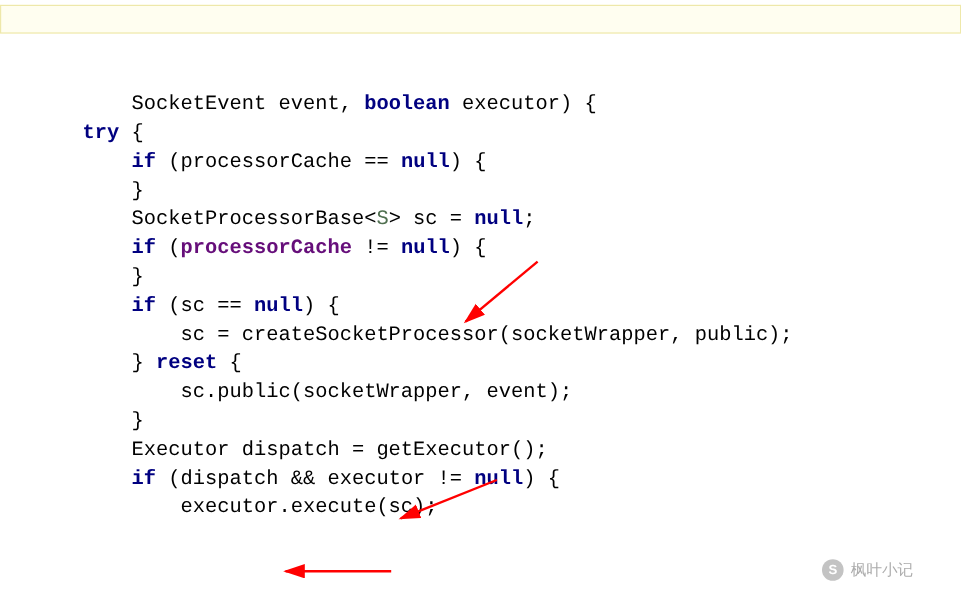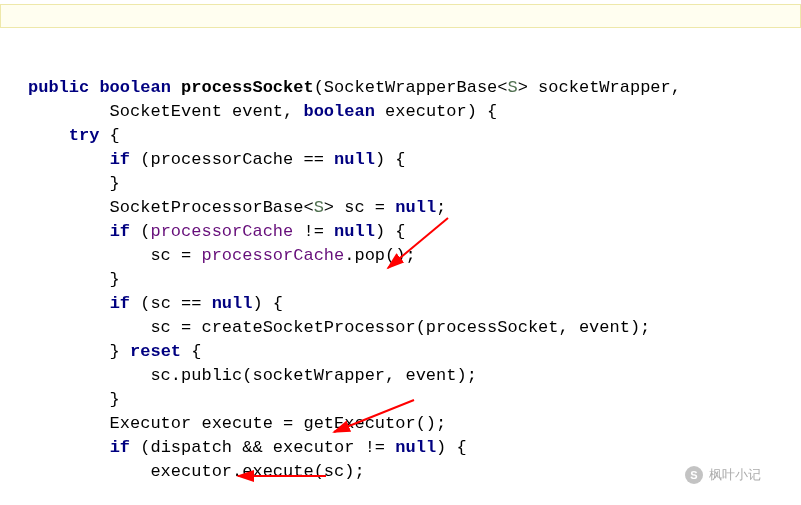--- a/index.html
+++ b/index.html
@@ -25,21 +25,21 @@
     width: 100%;
     height: 24px;
     background: #fffef0;
     border: 1px solid #eee8aa;
     box-sizing: border-box;
     z-index: 0;
   }
   .line { position: relative; z-index: 1; display: block; }
   .kw { color: #000080; font-weight: bold; }
   .callb { color: #000000; font-weight: bold; }
-  .field { color: #660e7a; font-weight: normal; }
+  .field { color: #660e7a; font-weight: bold; }
   .gen { color: #507050; }
   .pn { color: #000000; }
   svg.arrows {
     position: absolute;
     left: 0; top: 0;
     width: 801px; height: 505px;
     z-index: 2;
     pointer-events: none;
   }
   .watermark {
@@ -65,35 +65,33 @@
     color: #fff;
     font-size: 11px;
     font-weight: bold;
   }
 </style>
 </head>
 <body>
 
 <div class="code-area">
   <div class="hl-line"></div>
-  <div id="code-lines"><span class="line"><span class="kw">public</span><span class="pn"> </span><span class="kw">boolean</span><span class="pn"> </span><span class="callb">processSocket</span><span class="pn">(SocketWrapperBase&lt;</span><span class="gen">S</span><span class="pn">&gt; socketWrapper,</span>
-</span><span class="line"><span class="pn">        SocketEvent event, </span><span class="kw">boolean</span><span class="pn"> executor) {</span>
+  <div id="code-lines"><span class="line"><span class="pn">        SocketEvent event, </span><span class="kw">boolean</span><span class="pn"> executor) {</span>
 </span><span class="line"><span class="pn">    </span><span class="kw">try</span><span class="pn"> {</span>
 </span><span class="line"><span class="pn">        </span><span class="kw">if</span><span class="pn"> (processorCache == </span><span class="kw">null</span><span class="pn">) {</span>
 </span><span class="line"><span class="pn">        }</span>
 </span><span class="line"><span class="pn">        SocketProcessorBase&lt;</span><span class="gen">S</span><span class="pn">&gt; sc = </span><span class="kw">null</span><span class="pn">;</span>
 </span><span class="line"><span class="pn">        </span><span class="kw">if</span><span class="pn"> (</span><span class="field">processorCache</span><span class="pn"> != </span><span class="kw">null</span><span class="pn">) {</span>
-</span><span class="line"><span class="pn">            sc = </span><span class="field">processorCache</span><span class="pn">.pop();</span>
 </span><span class="line"><span class="pn">        }</span>
 </span><span class="line"><span class="pn">        </span><span class="kw">if</span><span class="pn"> (sc == </span><span class="kw">null</span><span class="pn">) {</span>
-</span><span class="line"><span class="pn">            sc = createSocketProcessor(processSocket, event);</span>
+</span><span class="line"><span class="pn">            sc = createSocketProcessor(socketWrapper, public);</span>
 </span><span class="line"><span class="pn">        } </span><span class="kw">reset</span><span class="pn"> {</span>
 </span><span class="line"><span class="pn">            sc.public(socketWrapper, event);</span>
 </span><span class="line"><span class="pn">        }</span>
-</span><span class="line"><span class="pn">        Executor execute = getExecutor();</span>
+</span><span class="line"><span class="pn">        Executor dispatch = getExecutor();</span>
 </span><span class="line"><span class="pn">        </span><span class="kw">if</span><span class="pn"> (dispatch &amp;&amp; executor != </span><span class="kw">null</span><span class="pn">) {</span>
 </span><span class="line"><span class="pn">            executor.execute(sc);</span>
 </span></div>
 </div>
 
 <svg class="arrows">
   <defs>
     <marker id="ah" markerWidth="10" markerHeight="10" refX="8" refY="3" orient="auto" markerUnits="strokeWidth">
       <path d="M0,0 L9,3 L0,6 Z" fill="#ff0000"></path>
     </marker>

